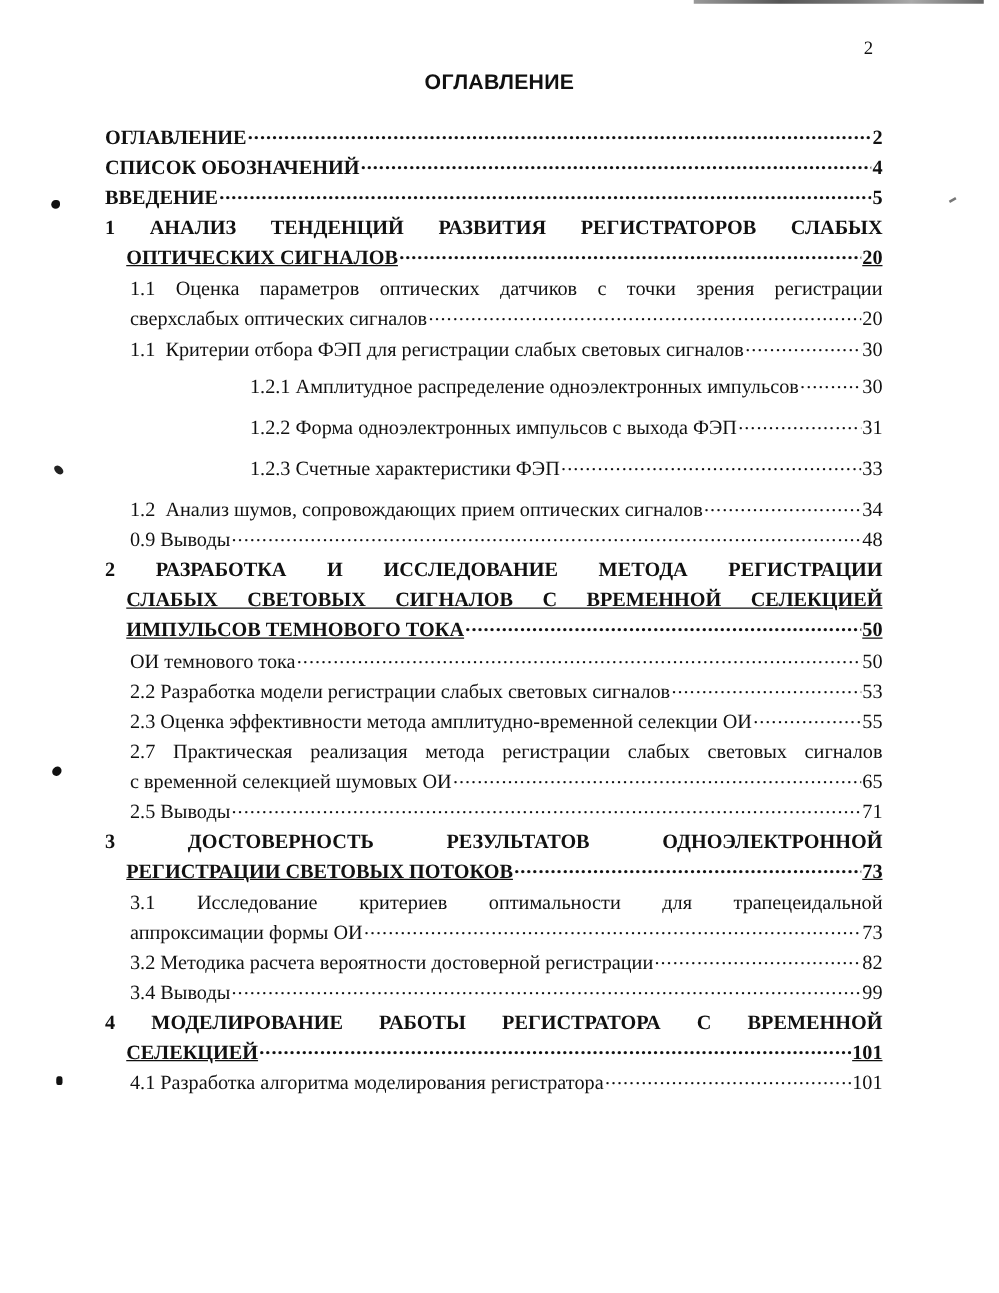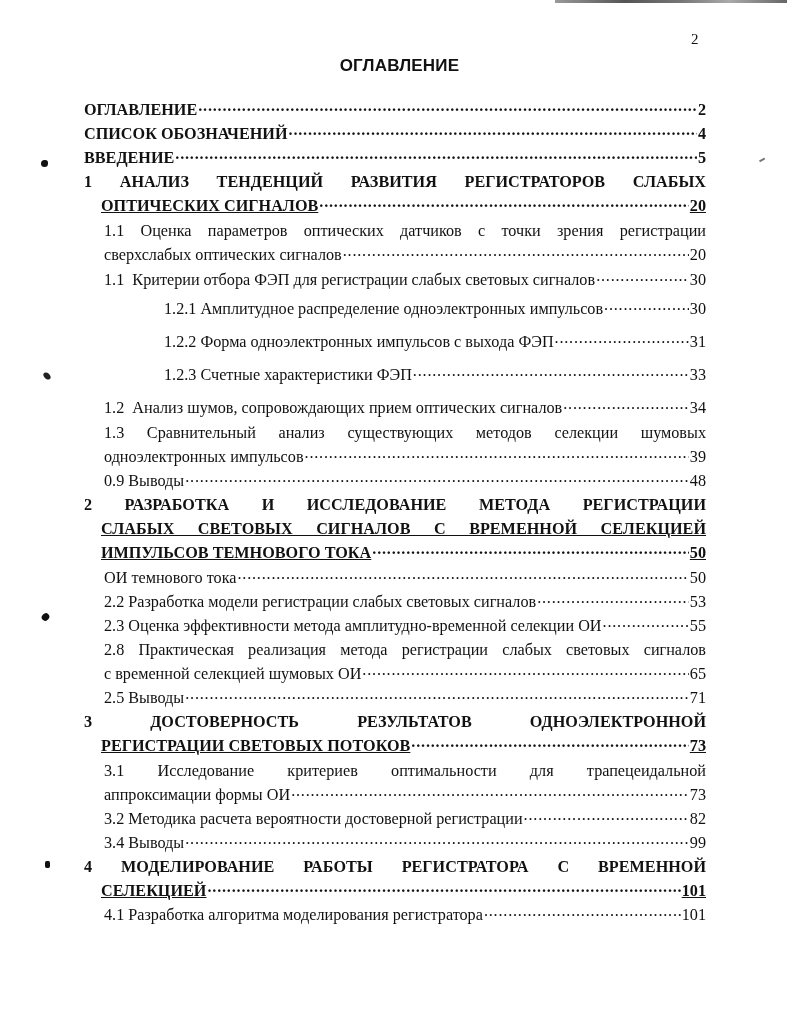--- a/index.html
+++ b/index.html
@@ -84,21 +84,21 @@
       letter-spacing: 0.8px;
       white-space: nowrap;
     }
     .entry .page {
       flex: 0 0 auto;
     }
     .lvl0 { margin-left: 0; }
     .lvl1-chapter { margin-left: 0; }
     .lvl1-chapter .cont { padding-left: 17px; text-decoration: underline; }
     .lvl2 { margin-left: 20px; }
-    .lvl3 { margin-left: 80px; }
+    .lvl3 { margin-left: 116px; }
     .gap-sm { margin-top: 1px; }
     .gap-md { margin-top: 5px; }
     .gap-lg { margin-top: 9px; }
 
     .mark {
       position: absolute;
       background: #111;
     }
     .mark-1 { left: 41px; top: 160px; width: 7px; height: 7px; border-radius: 50% 40% 50% 50%; }
     .mark-2 { left: 44px; top: 372px; width: 6px; height: 8px; border-radius: 40% 60% 40% 60%; transform: rotate(-30deg); background: #222; }
@@ -201,30 +201,20 @@
   </div>
 
   <div class="entry lvl2 gap-lg">
     <div class="line">
       <span class="title-text" style="white-space:pre">1.2  Анализ шумов, сопровождающих прием оптических сигналов</span>
       <span class="leader"></span>
       <span class="page">34</span>
     </div>
   </div>
 
-  <div class="entry lvl2 gap-sm">
-    <div class="line justify">
-      <span>1.3 Сравнительный анализ существующих методов селекции шумовых</span>
-    </div>
-    <div class="line">
-      <span class="title-text">одноэлектронных импульсов</span>
-      <span class="leader"></span>
-      <span class="page">39</span>
-    </div>
-  </div>
 
   <div class="entry lvl2">
     <div class="line">
       <span class="title-text">0.9 Выводы</span>
       <span class="leader"></span>
       <span class="page">48</span>
     </div>
   </div>
 
   <div class="entry bold lvl1-chapter">
@@ -261,21 +251,21 @@
   <div class="entry lvl2">
     <div class="line">
       <span class="title-text">2.3 Оценка эффективности метода амплитудно-временной селекции ОИ</span>
       <span class="leader"></span>
       <span class="page">55</span>
     </div>
   </div>
 
   <div class="entry lvl2">
     <div class="line justify">
-      <span>2.8 Практическая реализация метода регистрации слабых световых сигналов</span>
+      <span>2.7 Практическая реализация метода регистрации слабых световых сигналов</span>
     </div>
     <div class="line">
       <span class="title-text">с временной селекцией шумовых ОИ</span>
       <span class="leader"></span>
       <span class="page">65</span>
     </div>
   </div>
 
   <div class="entry lvl2">
     <div class="line">

